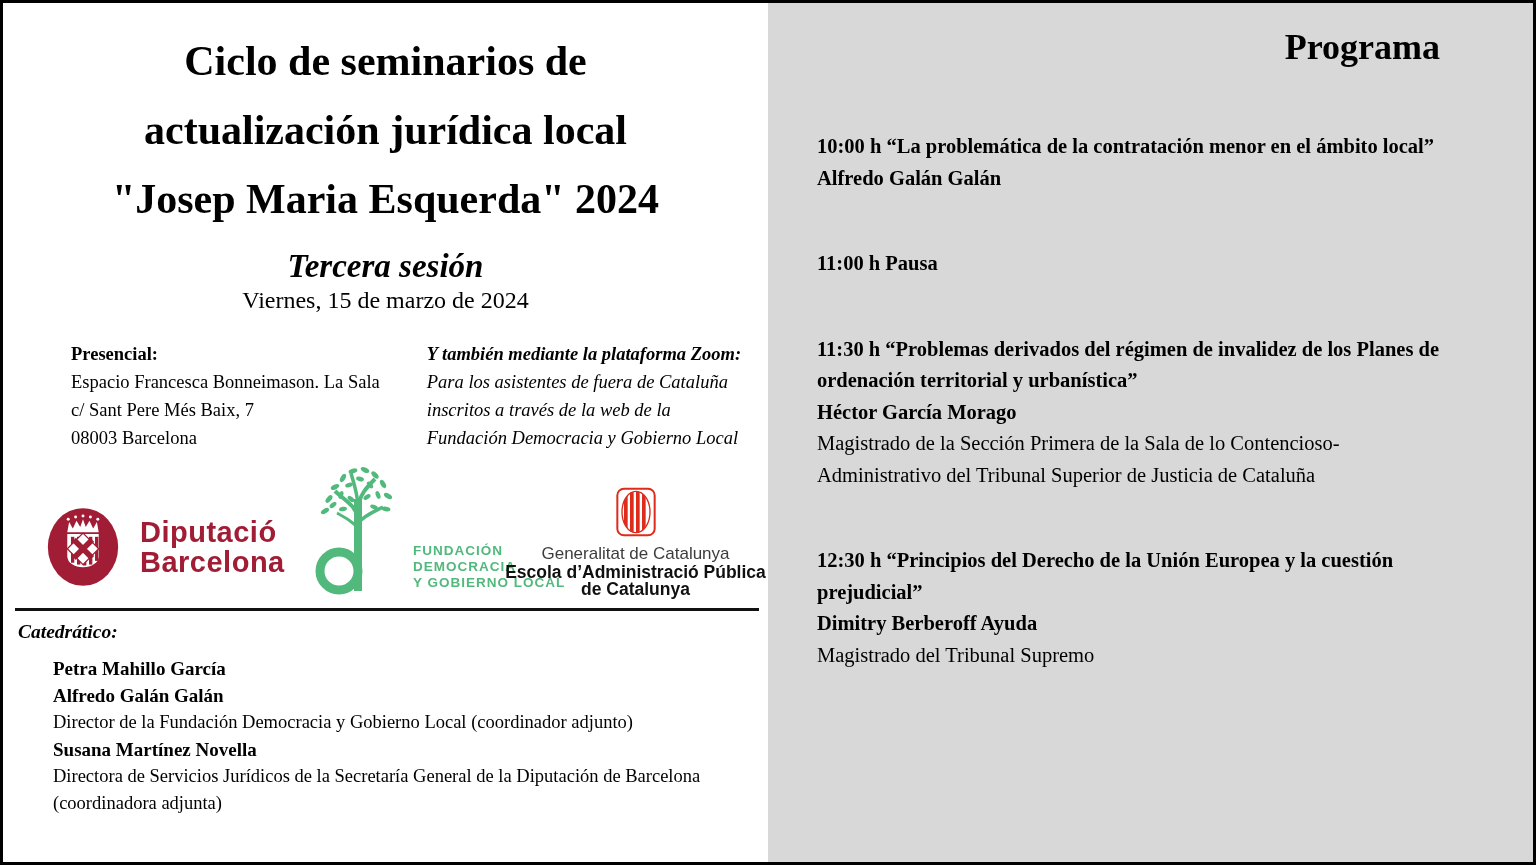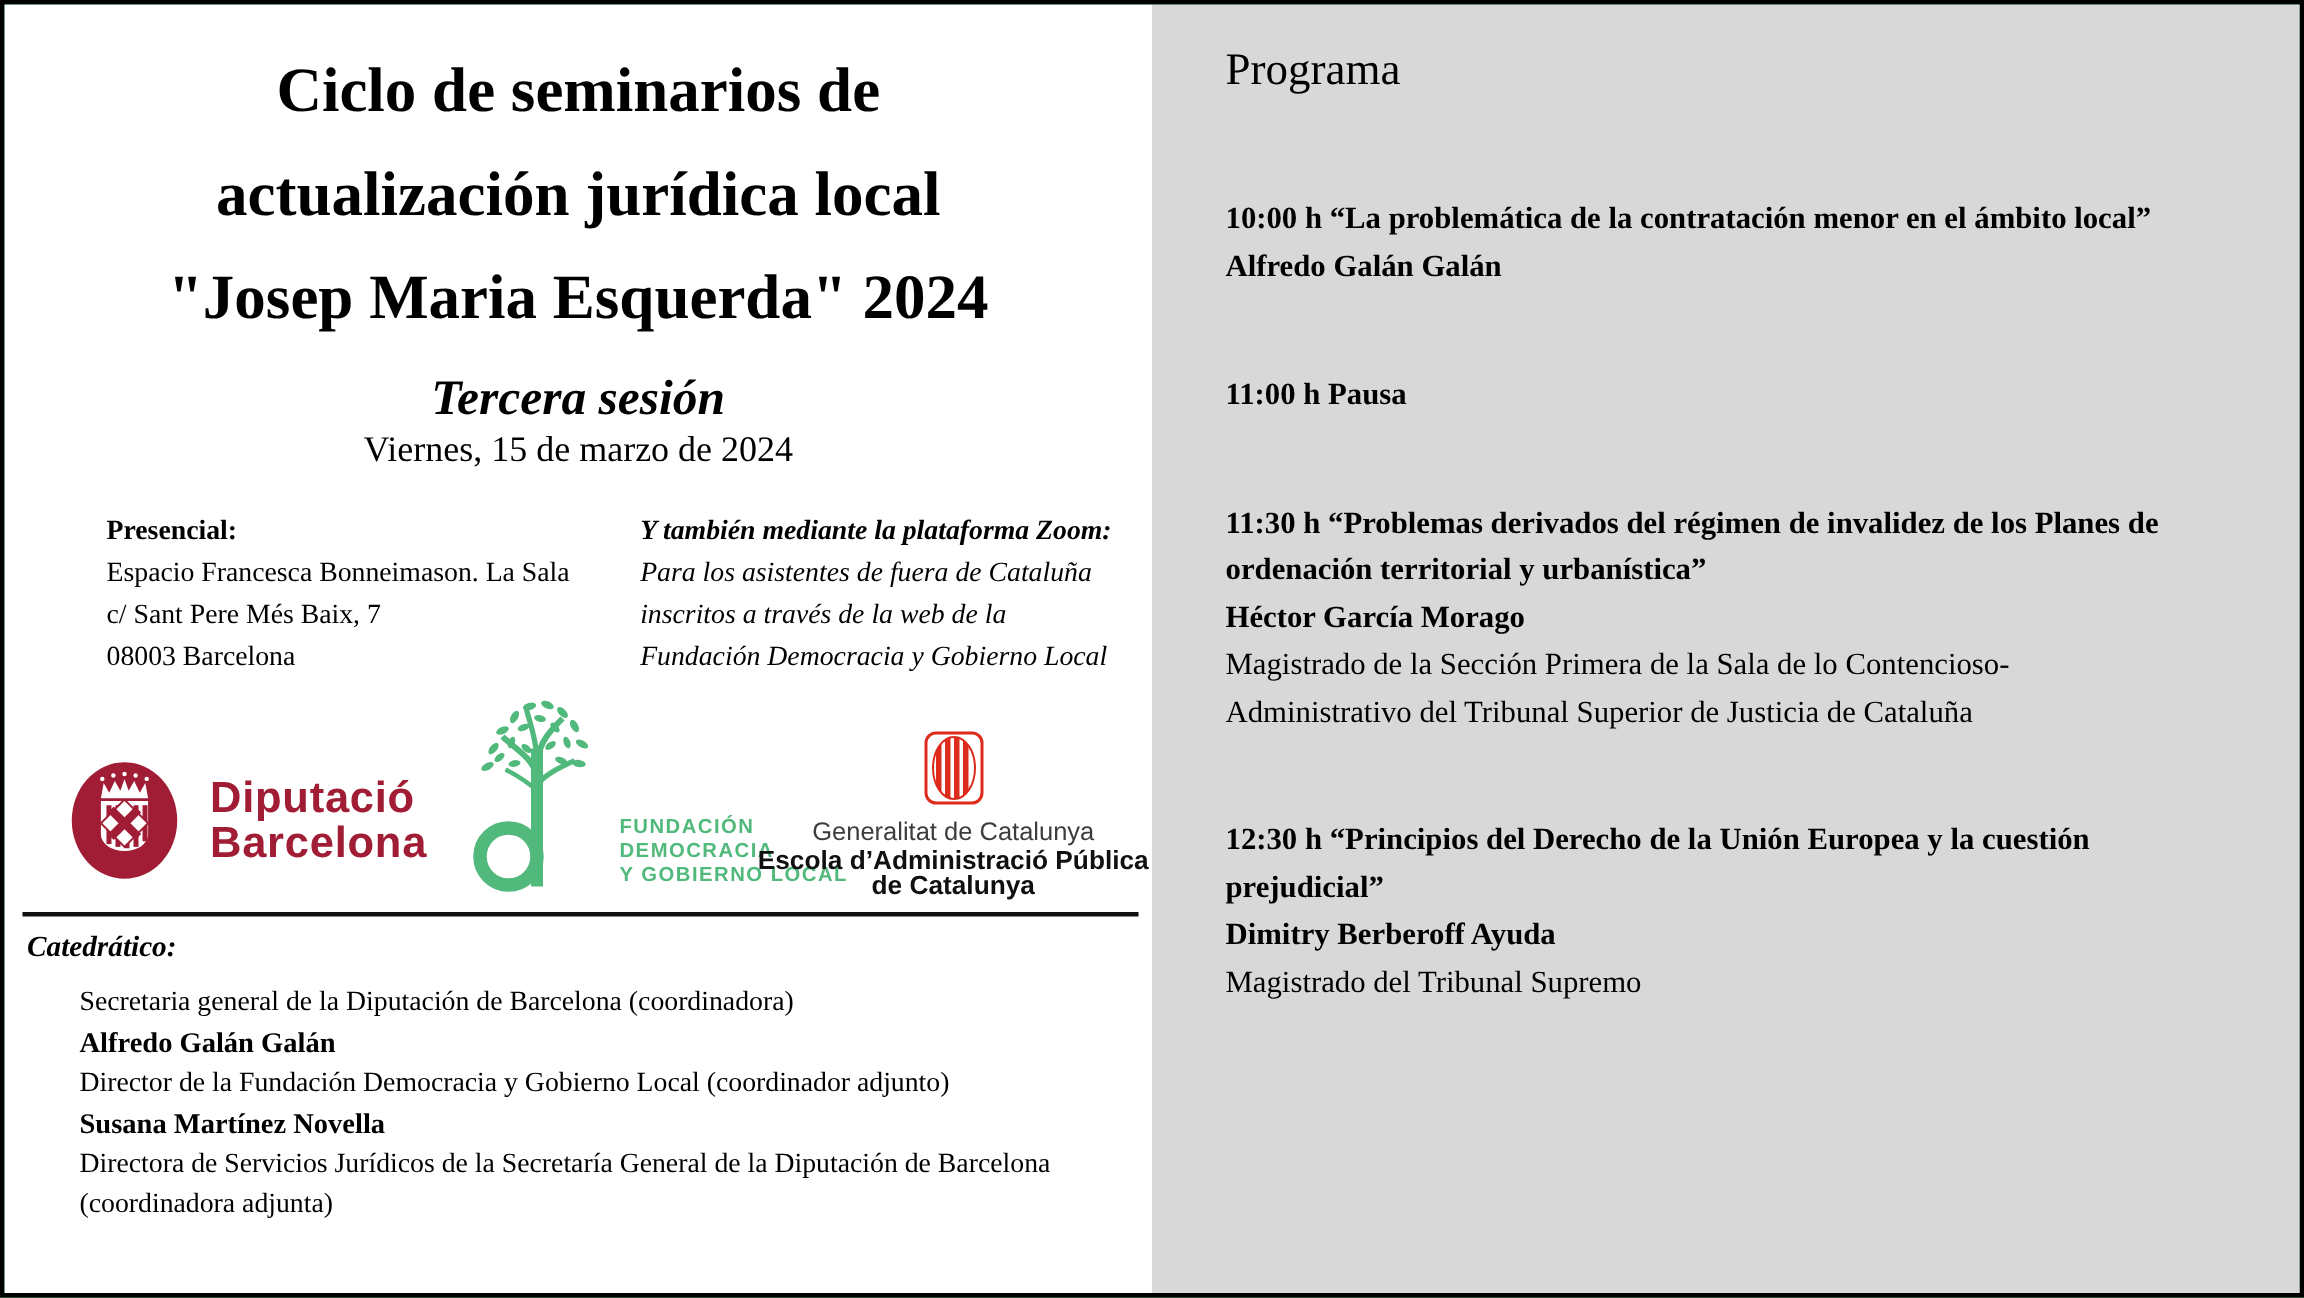--- a/index.html
+++ b/index.html
@@ -42,21 +42,21 @@
   .gen-line2{margin-top:2px;}
 
   .l-divider{position:absolute;top:605px;left:12px;width:744px;height:3px;background:#111;}
   .l-coord{position:absolute;top:616px;left:15px;width:740px;}
   .coord-label{font-weight:bold;font-style:italic;font-size:19.5px;line-height:26px;margin-bottom:10px;}
   .coord-list{margin-left:35px;width:665px;font-size:18.5px;line-height:27px;}
   .coord-name{font-weight:bold;font-size:19px;}
   .coord-role{font-weight:normal;}
 
   
-  .r-title{text-align:left;font-weight:normal;font-size:30px;line-height:36px;margin:6px 24px 0 0;}
+  .r-title{text-align:right;font-weight:bold;font-size:36px;line-height:36px;margin:6px 24px 0 0;}
   .prog-list{margin-top:66px;}
   .prog-item{margin-bottom:54px;font-size:20.5px;line-height:31.5px;width:645px;}
   .prog-title{font-weight:bold;}
   .prog-speaker{font-weight:bold;}
   .prog-role{font-weight:normal;}
 </style>
 </head>
 <body>
 
 <div class="page">
@@ -183,21 +183,21 @@
       </div>
     </div>
 
     <div class="l-divider"></div>
 
     <div class="l-coord">
       <div class="coord-label">Catedrático:</div>
       <div class="coord-list">
 
           <div class="coord-person">
-            <div class="coord-role">Secretaria general de la Diputación de Barcelona (coordinadora)</div>
+            <div class="coord-name">Petra Mahillo García</div>
           </div>
 
           <div class="coord-person">
             <div class="coord-name">Alfredo Galán Galán</div>
             <div class="coord-role">Director de la Fundación Democracia y Gobierno Local (coordinador adjunto)</div>
           </div>
 
           <div class="coord-person">
             <div class="coord-name">Susana Martínez Novella</div>
             <div class="coord-role">Directora de Servicios Jurídicos de la Secretaría General de la Diputación de Barcelona (coordinadora adjunta)</div>

